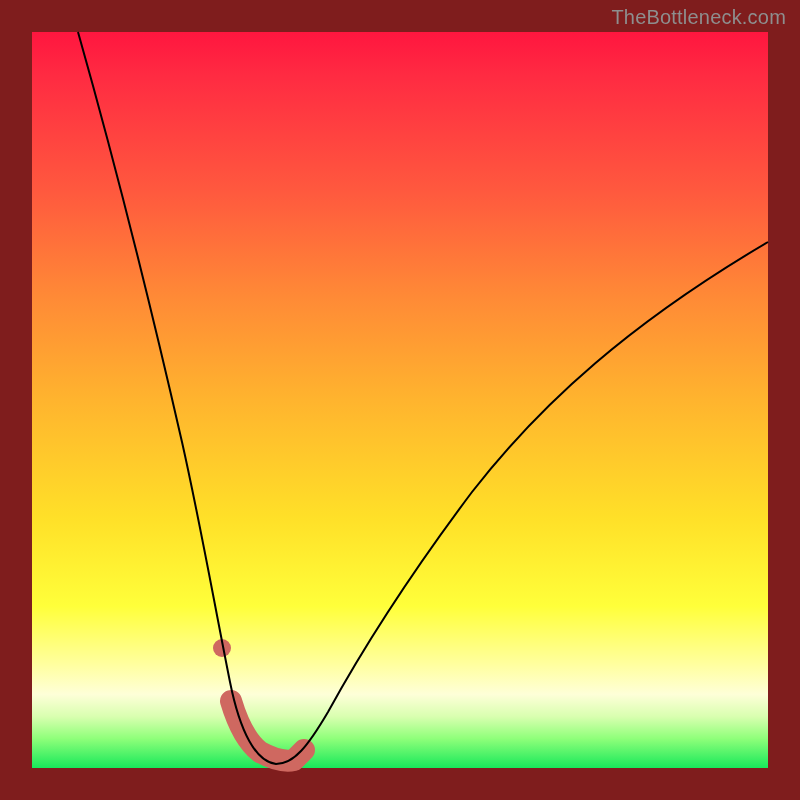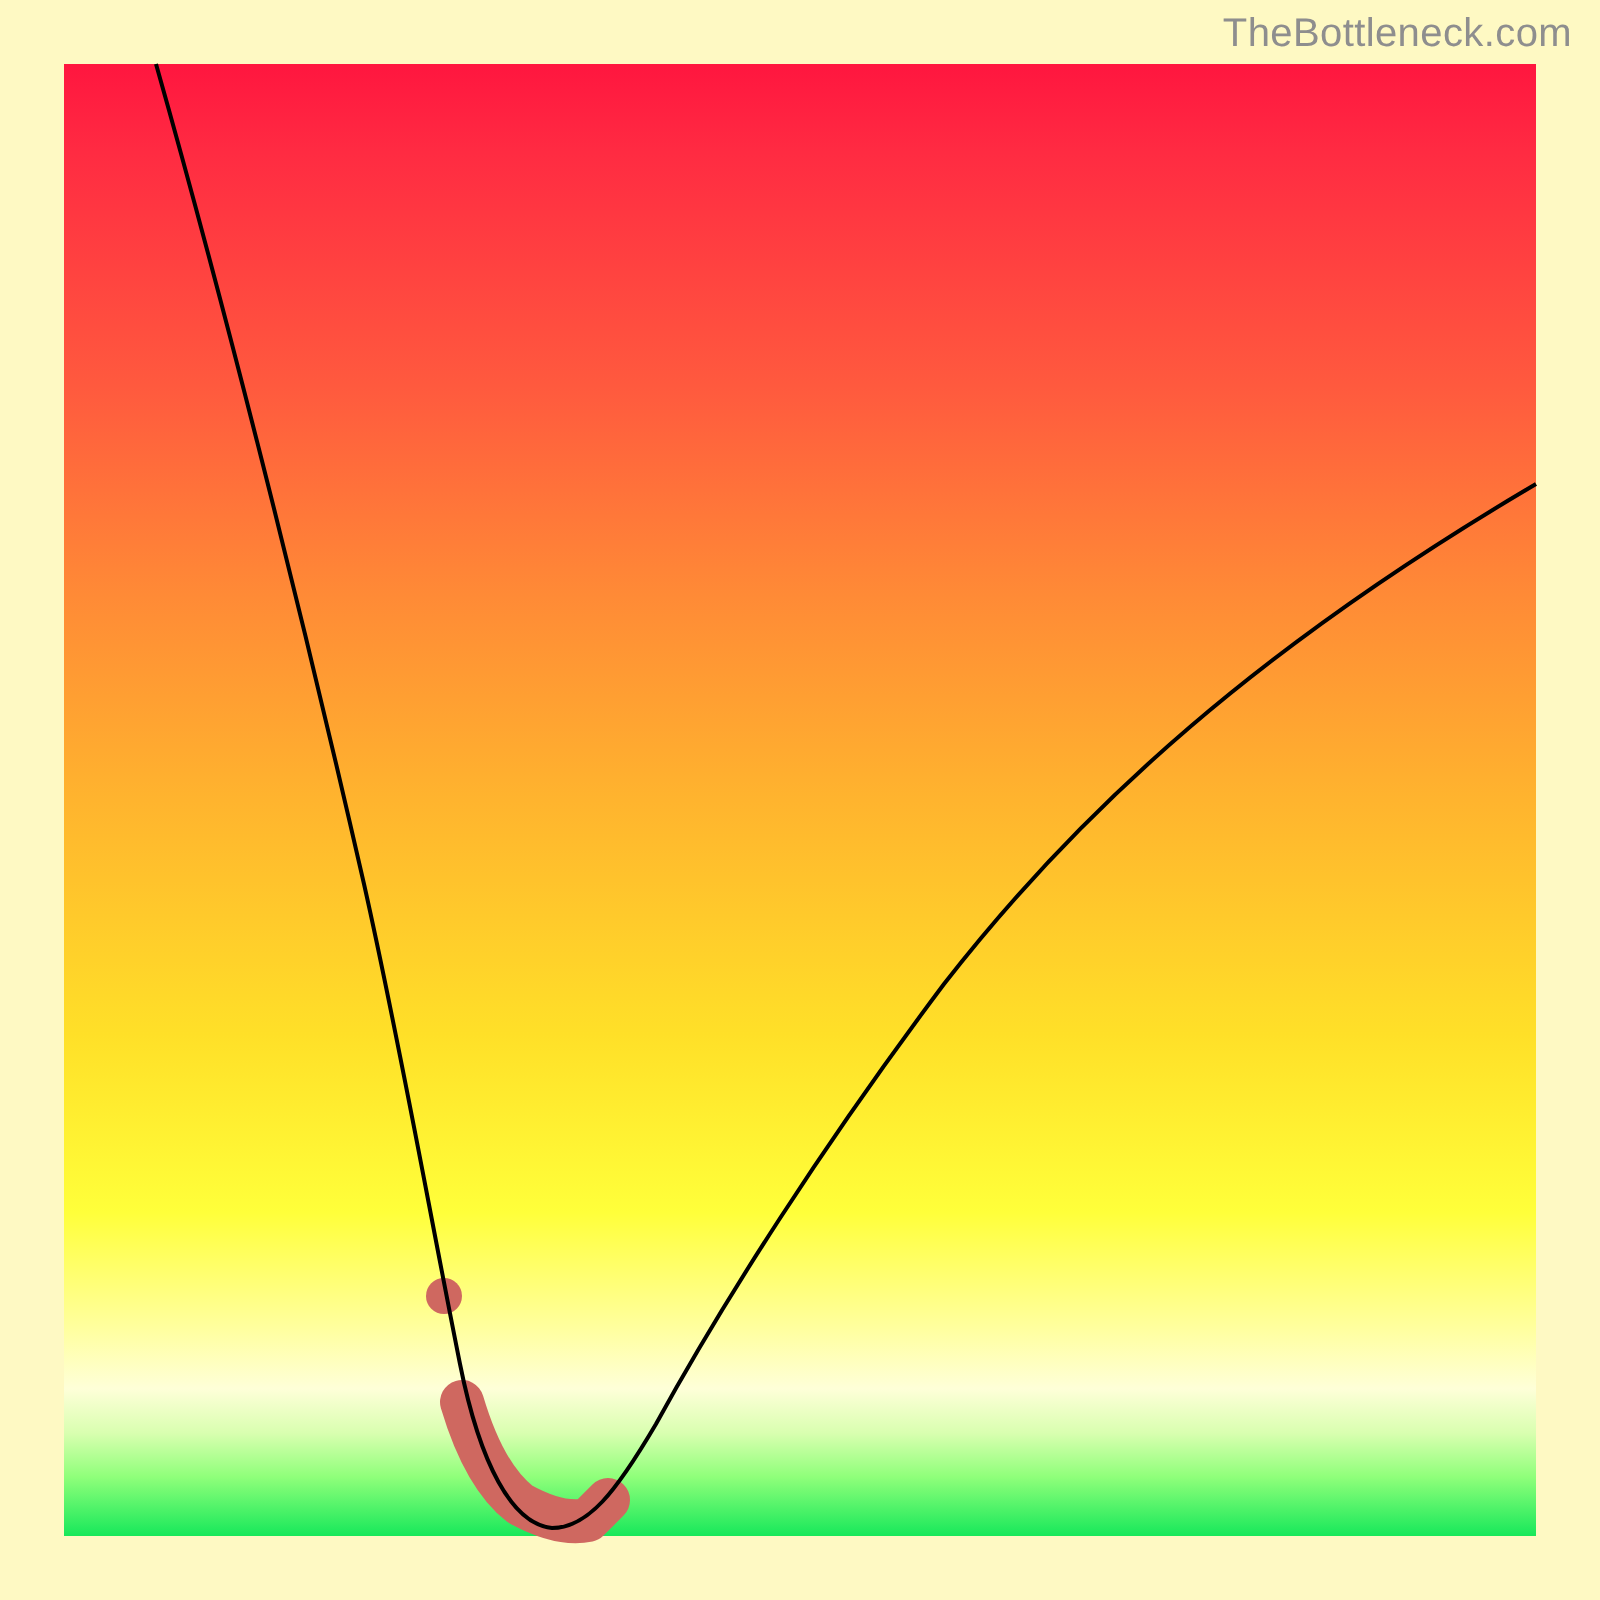--- a/index.html
+++ b/index.html
@@ -10,21 +10,21 @@
     background: #000;
     overflow: hidden;
     font-family: Arial, Helvetica, sans-serif;
   }
   .frame {
     position: absolute;
     top: 0;
     left: 0;
     width: 800px;
     height: 800px;
-    background: #fef9c3;
+    background: #7f1d1d;
   }
   .plot-area {
     position: absolute;
     top: 32px;
     left: 32px;
     width: 736px;
     height: 736px;
     
     background: linear-gradient(
       to bottom,

